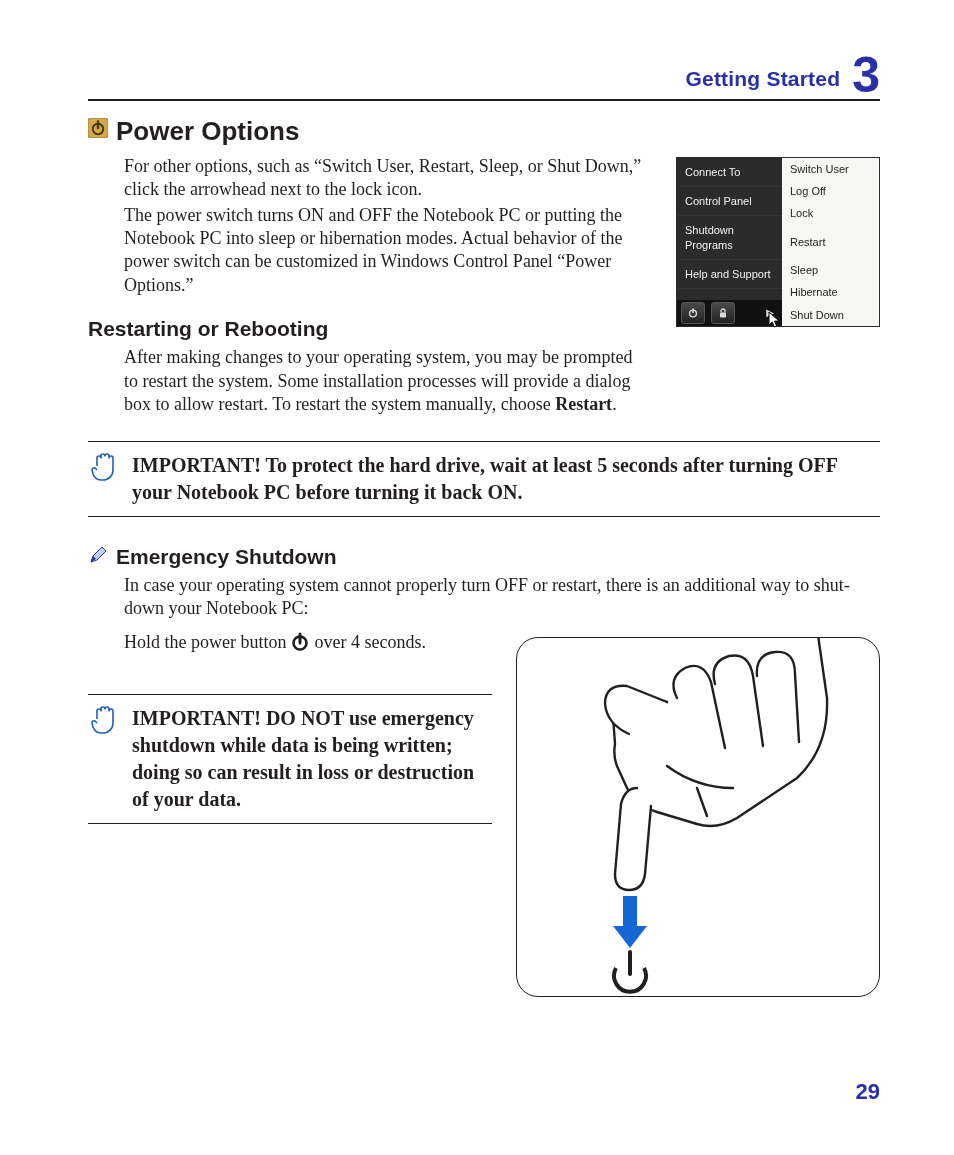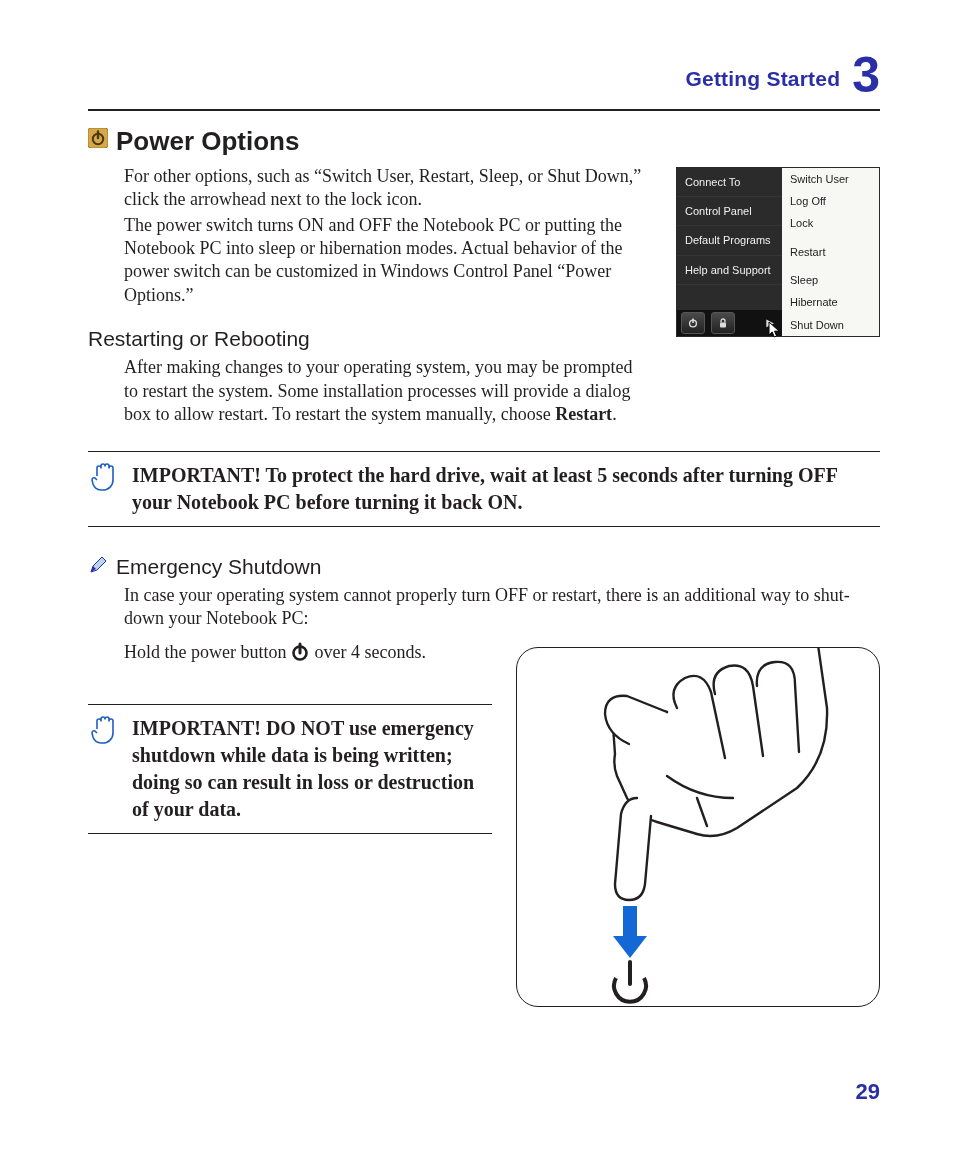--- a/index.html
+++ b/index.html
@@ -13,21 +13,21 @@
     position: relative;
     box-sizing: border-box;
     padding: 44px 74px 0 88px;
     line-height: 1.3;
   }
   .header {
     display: flex;
     align-items: baseline;
     justify-content: flex-end;
     border-bottom: 2px solid #231f20;
-    padding-bottom: 15px;
+    padding-bottom: 5px;
     margin-bottom: 14px;
   }
   .header .chapter-label {
     font-family: Helvetica, Arial, sans-serif;
     font-weight: bold;
     color: #2a2fa8;
     font-size: 21px;
     margin-right: 12px;
     letter-spacing: .2px;
   }
@@ -43,21 +43,21 @@
   .section { position: relative; }
   h1.title {
     font-family: Helvetica, Arial, sans-serif;
     font-weight: bold;
     font-size: 26px;
     margin: 0 0 6px 0;
     color: #231f20;
   }
   h2.subtitle {
     font-family: Helvetica, Arial, sans-serif;
-    font-weight: normal;
+    font-weight: bold;
     font-size: 21px;
     margin: 18px 0 4px 0;
     color: #231f20;
   }
   p.body {
     margin: 0 0 2px 36px;
     text-align: left;
   }
   .title-row { position: relative; padding-left: 0; }
   .title-icon-slot {
@@ -186,21 +186,21 @@
       </svg>
     </span>
     <h1 class="title" style="margin-left:28px">Power Options</h1>
   </div>
 
   <div class="float-right">
     <div class="winmenu">
       <div class="left">
         <div class="mi">Connect To</div>
         <div class="mi">Control Panel</div>
-        <div class="mi">Default Programs</div>
+        <div class="mi">Shutdown Programs</div>
         <div class="mi">Help and Support</div>
         <div class="bottombar">
           <div class="btn">
             <svg width="12" height="12" viewBox="0 0 12 12">
                 <circle cx="6" cy="6.5" r="3.4" fill="none" stroke="#ddd" stroke-width="1.4"></circle>
                 <line x1="6" y1="1.5" x2="6" y2="6" stroke="#ddd" stroke-width="1.6"></line>
               </svg>
           </div>
           <div class="btn">
             <svg width="12" height="12" viewBox="0 0 12 12">

